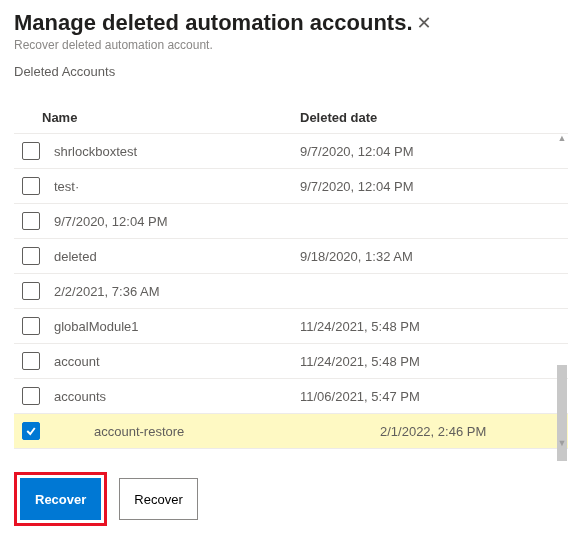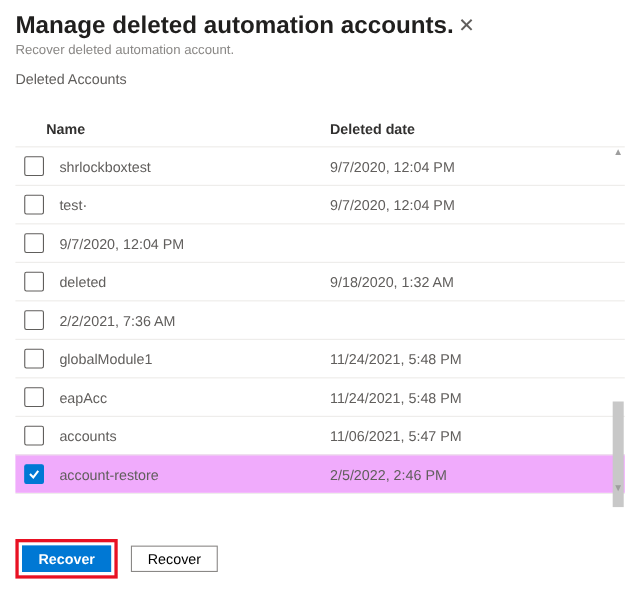--- a/index.html
+++ b/index.html
@@ -91,21 +91,22 @@
   }
   .row {
     display: flex;
     align-items: center;
     padding: 8px 0 8px 8px;
     border-top: 1px solid #EDEBE9;
     font-size: 13px;
     color: #323130;
   }
   .row.selected {
-    background: #f0abfc;
+    background: #fef9c3;
+    gap: 40px;
   }
   .checkbox {
     width: 18px;
     height: 18px;
     border: 1px solid #605E5C;
     border-radius: 2px;
     margin-right: 14px;
     flex: 0 0 18px;
     display: flex;
     align-items: center;
@@ -137,21 +138,21 @@
   }
   .footer {
     position: absolute;
     left: 14px;
     bottom: 14px;
     display: flex;
     align-items: center;
     gap: 12px;
   }
   .btn {
-    height: 24px;
+    height: 42px;
     padding: 0 14px;
     font-size: 13px;
     border: 1px solid #8A8886;
     background: #fff;
     cursor: pointer;
     font-family: inherit;
   }
   .btn.primary {
     background: #0078D4;
     border-color: #0078D4;
@@ -209,36 +210,36 @@
           <div class="checkbox"></div>
           <div class="cell-date">2/2/2021, 7:36 AM</div>
         </div>
         <div class="row">
           <div class="checkbox"></div>
           <div class="cell-name">globalModule1</div>
           <div class="cell-date">11/24/2021, 5:48 PM</div>
         </div>
         <div class="row">
           <div class="checkbox"></div>
-          <div class="cell-name">eapAcc</div>
+          <div class="cell-name">account</div>
           <div class="cell-date">11/24/2021, 5:48 PM</div>
         </div>
         <div class="row">
           <div class="checkbox"></div>
           <div class="cell-name">accounts</div>
           <div class="cell-date">11/06/2021, 5:47 PM</div>
         </div>
         <div class="row selected">
           <div class="checkbox checked">
             <svg viewBox="0 0 16 16">
               <polyline points="3,8 7,12 13,4"></polyline>
             </svg>
           </div>
           <div class="cell-name">account-restore</div>
-          <div class="cell-date">2/5/2022, 2:46 PM</div>
+          <div class="cell-date">2/1/2022, 2:46 PM</div>
         </div>
       </div>
   </div>
 </div>
 
 <div class="footer">
   <span class="highlight-box">
     <button class="btn primary">Recover</button>
   </span>
   <button class="btn">Recover</button>

